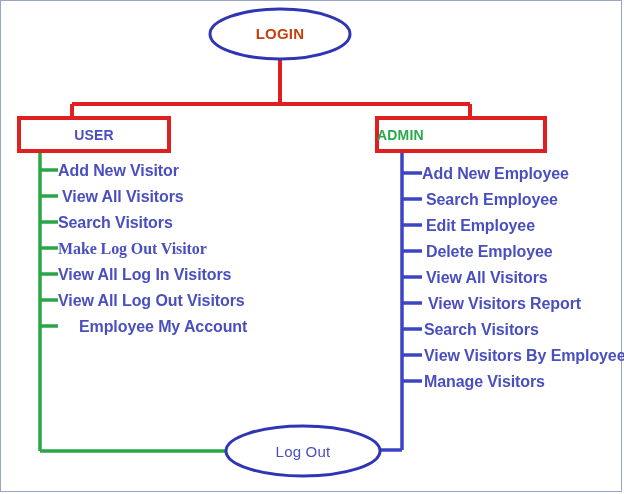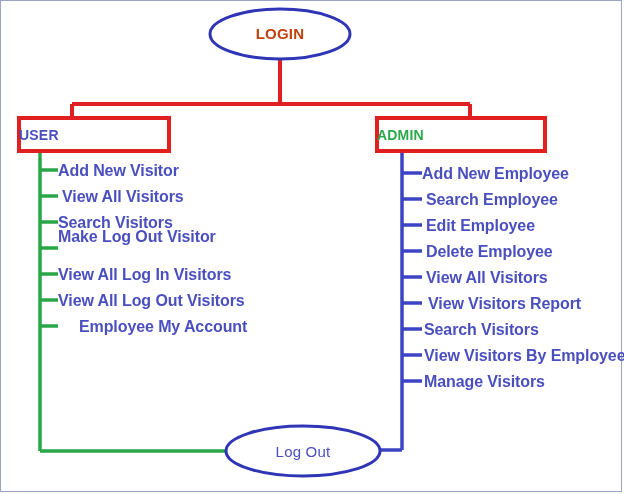--- a/index.html
+++ b/index.html
@@ -98,28 +98,28 @@
       <path d="M 402 329 L 422 329" stroke="#3b45c4" stroke-width="3.5" fill="none"></path>
       <path d="M 402 355 L 422 355" stroke="#3b45c4" stroke-width="3.5" fill="none"></path>
       <path d="M 402 381 L 422 381" stroke="#3b45c4" stroke-width="3.5" fill="none"></path>
     </g>
 
     <ellipse cx="303" cy="451" rx="77" ry="25" fill="#ffffff" stroke="#2f35b5" stroke-width="3"></ellipse>
   </svg>
 
   <div class="node-label ellipse-label" style="left:0; top:25px; width:560px; text-align:center; color:#c2410c;">LOGIN</div>
 
-  <div class="node-label box-label" style="left:19px; top:127px; width:150px; color:#4a4fbf;">USER</div>
+  <div class="node-label box-label" style="left:19px; top:127px; width:150px; text-align:center; color:#4a4fbf;">USER</div>
 
   <div class="node-label box-label" style="left:377px; top:127px; width:168px; text-align:left; color:#2aa84a;">ADMIN</div>
 
   <div class="leaf-label" style="left:58px; top:163px;">Add New Visitor</div>
   <div class="leaf-label" style="left:62px; top:189px;">View All Visitors</div>
   <div class="leaf-label" style="left:58px; top:215px;">Search Visitors</div>
-  <div class="leaf-label" style="left:58px; top:229px;">Make Log Out Visitor</div>
+  <div class="leaf-label" style="left:58px; top:241px;font-family:Liberation Serif, serif;">Make Log Out Visitor</div>
   <div class="leaf-label" style="left:58px; top:267px;">View All Log In Visitors</div>
   <div class="leaf-label" style="left:58px; top:293px;">View All Log Out Visitors</div>
   <div class="leaf-label" style="left:62px; top:319px;margin-left:17px;">Employee My Account</div>
 
   <div class="leaf-label" style="left:422px; top:166px;">Add New Employee</div>
   <div class="leaf-label" style="left:426px; top:192px;">Search Employee</div>
   <div class="leaf-label" style="left:426px; top:218px;">Edit Employee</div>
   <div class="leaf-label" style="left:426px; top:244px;">Delete Employee</div>
   <div class="leaf-label" style="left:426px; top:270px;">View All Visitors</div>
   <div class="leaf-label" style="left:428px; top:296px;">View Visitors Report</div>

